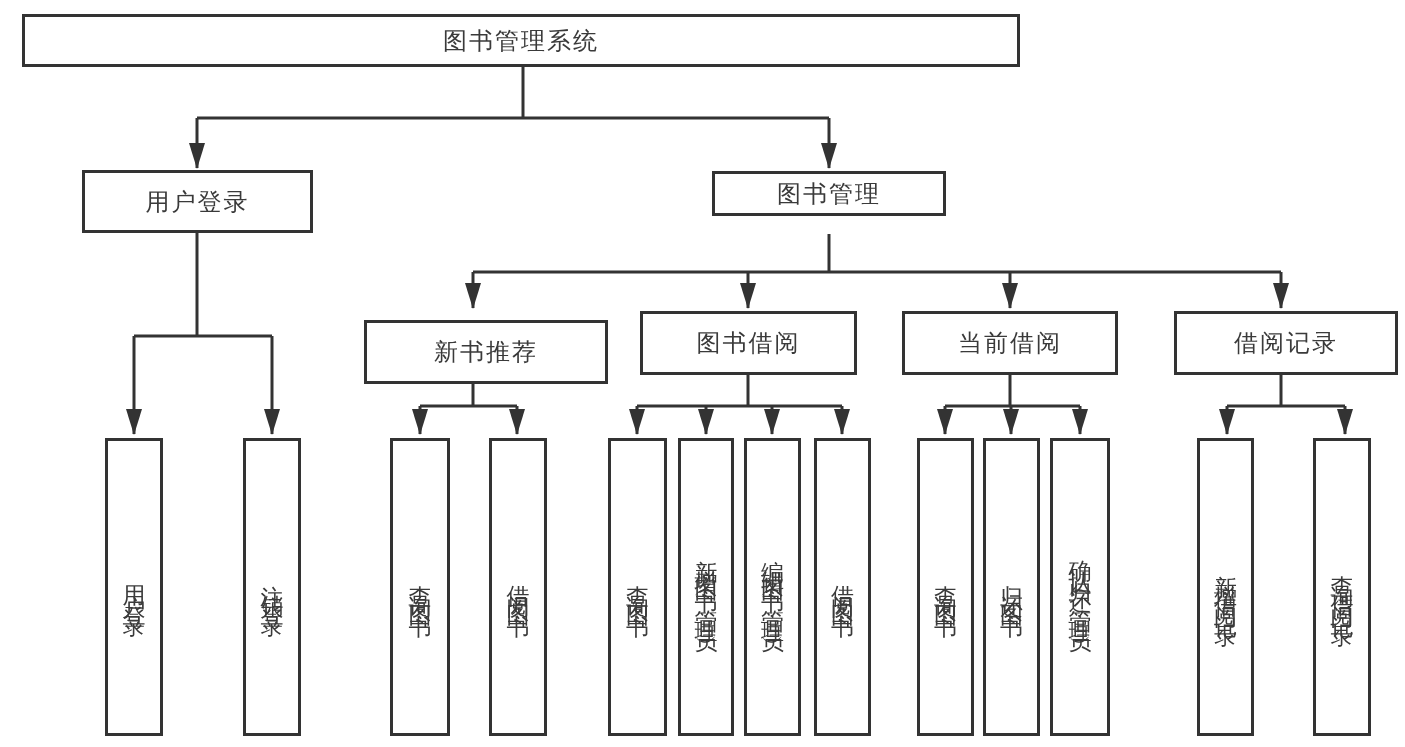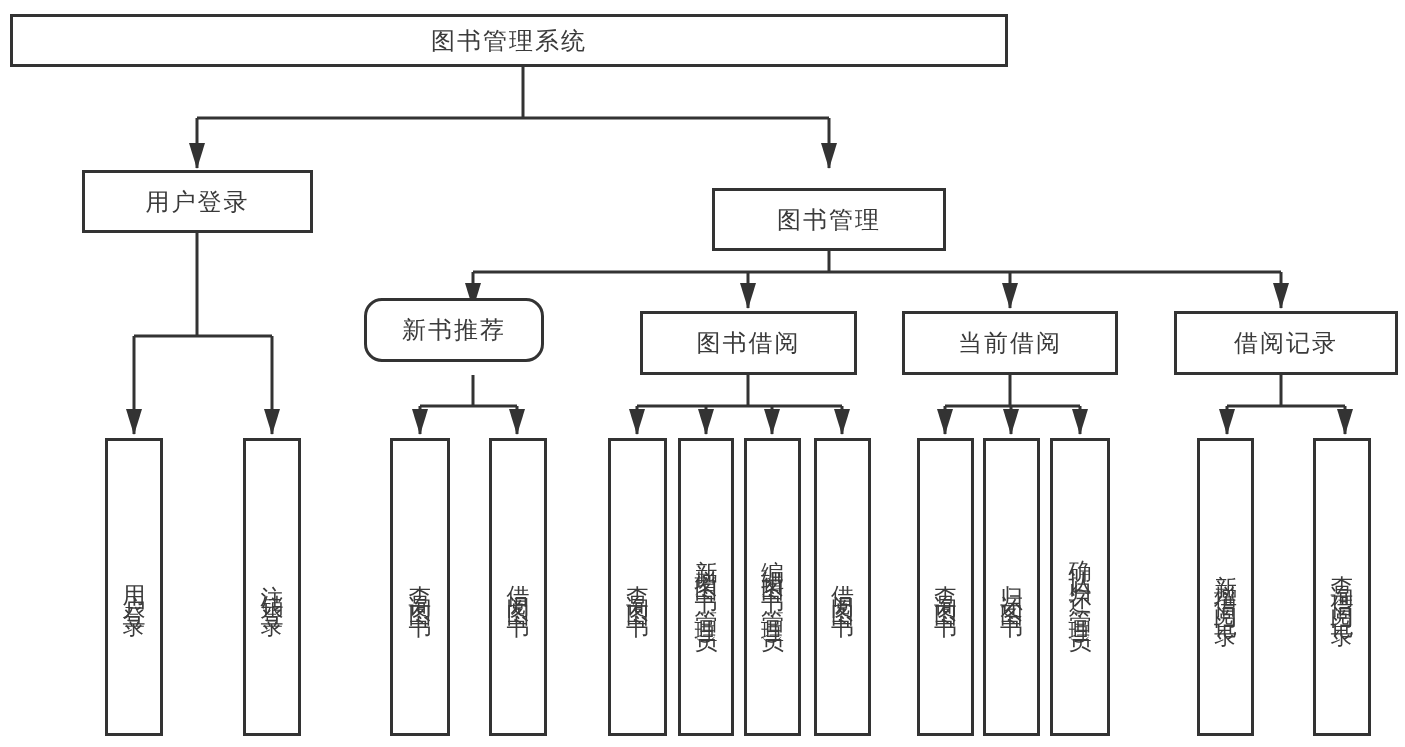--- a/index.html
+++ b/index.html
@@ -33,24 +33,24 @@
     height: 298px;
     font-size: 23px;
     writing-mode: vertical-rl;
     text-orientation: mixed;
     letter-spacing: 10px;
     line-height: 1;
     text-align: center;
   }
 
   
-  .b-root    { left: 10px;   top: 14px;  width: 998px; height: 53px; }
+  .b-root    { left: 22px;   top: 14px;  width: 998px; height: 53px; }
   .b-login   { left: 82px;   top: 170px; width: 231px; height: 63px; }
-  .b-mgmt    { left: 712px;  top: 188px; width: 234px; height: 63px; }
-  .b-newrec  { left: 364px;  top: 298px; width: 180px; height: 64px; border-radius: 18px; }
+  .b-mgmt    { left: 712px;  top: 171px; width: 234px; height: 45px; }
+  .b-newrec  { left: 364px;  top: 320px; width: 244px; height: 64px; }
   .b-borrow  { left: 640px;  top: 311px; width: 217px; height: 64px; }
   .b-current { left: 902px;  top: 311px; width: 216px; height: 64px; }
   .b-record  { left: 1174px; top: 311px; width: 224px; height: 64px; }
 
   
   .leaf-a1 { left: 105px;  width: 58px; }
   .leaf-a2 { left: 243px;  width: 58px; }
   .leaf-b1 { left: 390px;  width: 60px; }
   .leaf-b2 { left: 489px;  width: 58px; }
   .leaf-c1 { left: 608px;  width: 59px; }

